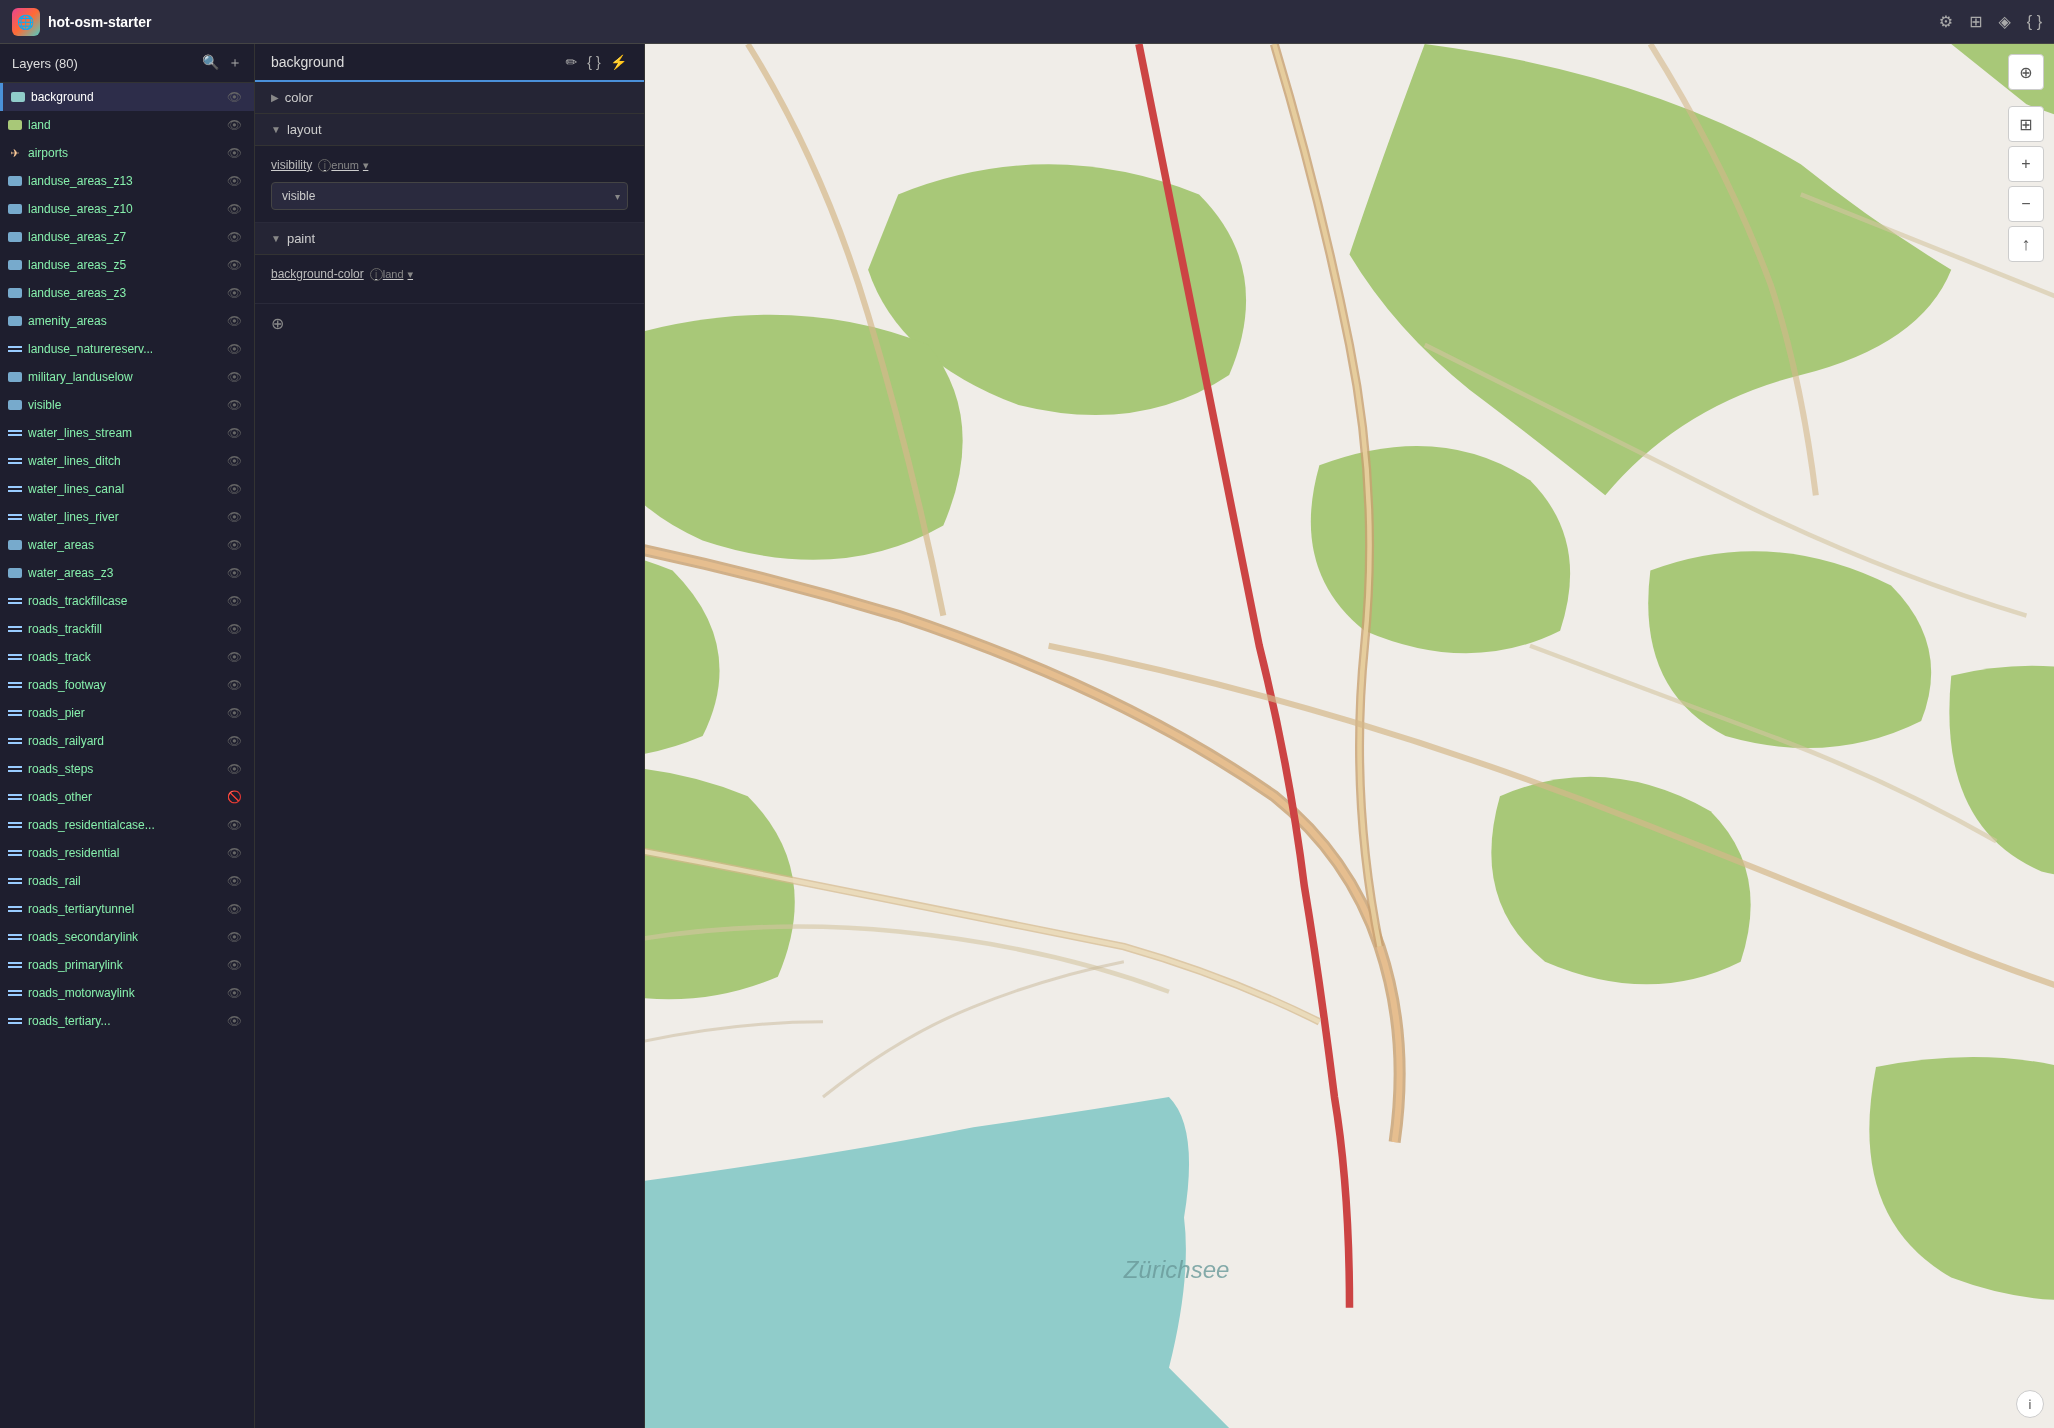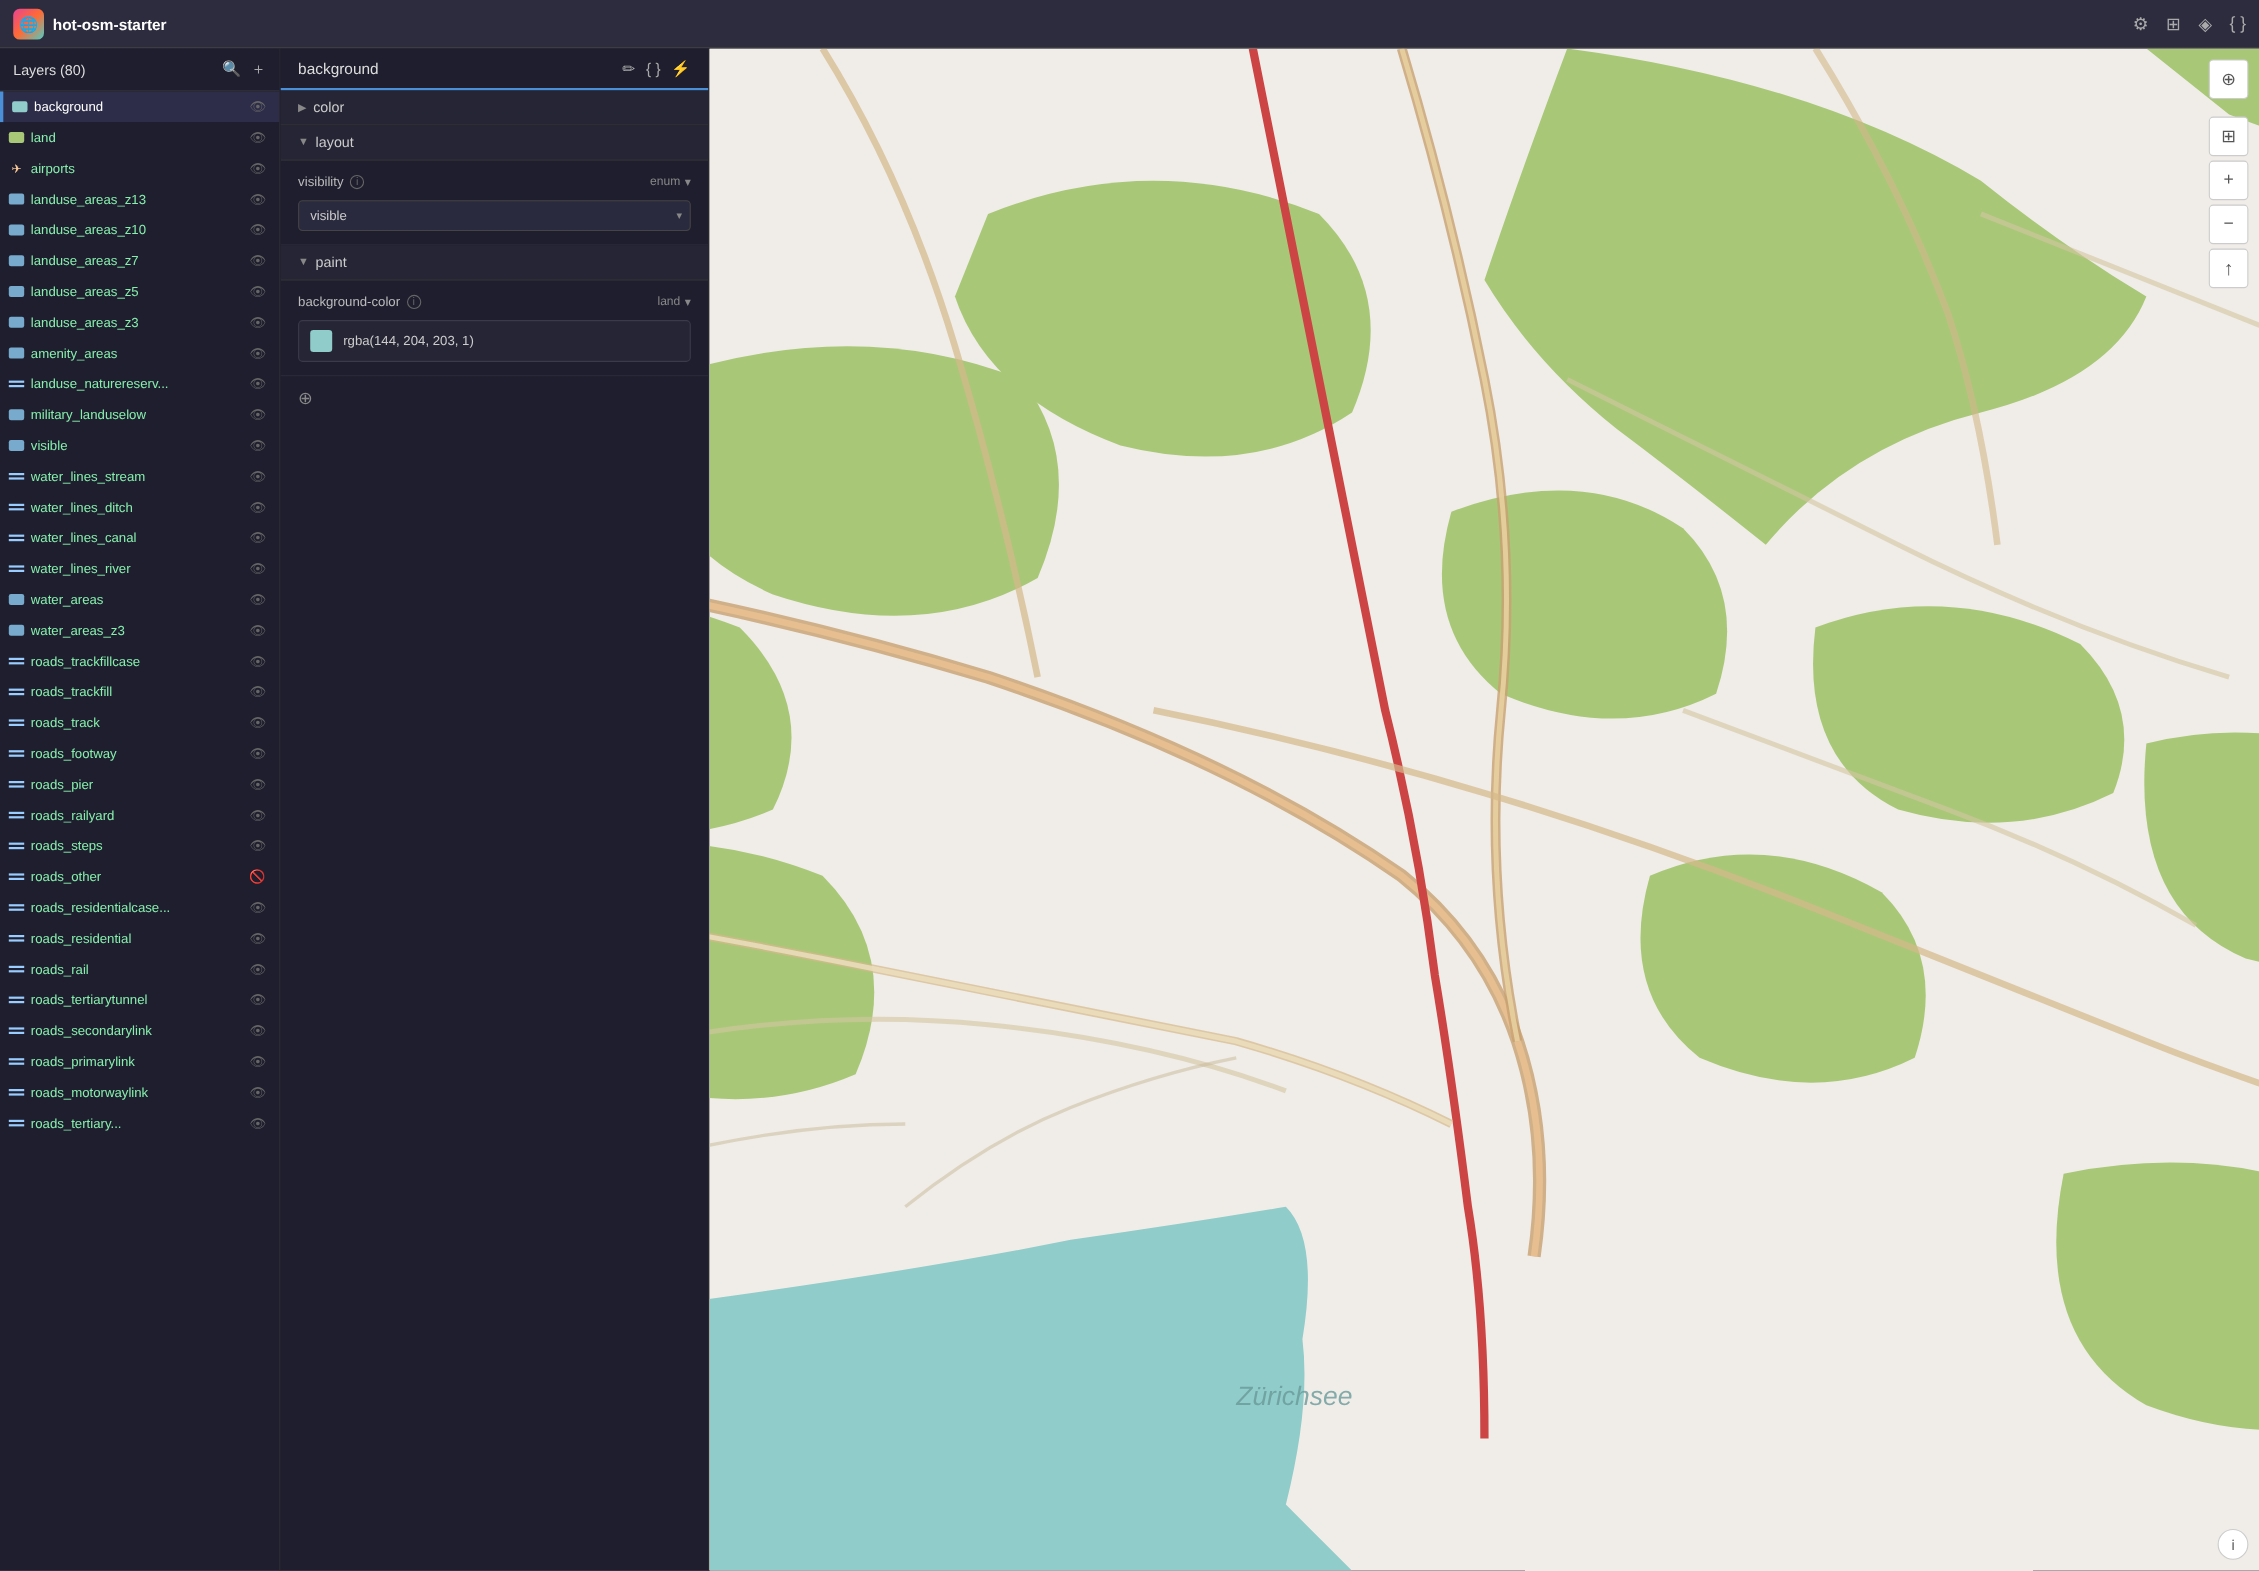--- a/index.html
+++ b/index.html
@@ -60,21 +60,21 @@
     .props-header-icon { color: #aaa; cursor: pointer; font-size: 14px; }
 
     .section-header {
       display: flex; align-items: center; padding: 8px 16px; background: #252535; cursor: pointer; border-bottom: 1px solid #333; gap: 6px;
     }
     .section-title { color: #ccc; font-size: 13px; font-weight: 500; }
     .chevron { font-size: 10px; color: #888; }
 
     .section-content { padding: 12px 16px; border-bottom: 1px solid #2a2a3a; }
 
-    .prop-row { display: flex; align-items: center; justify-content: space-between; margin-bottom: 10px; }
+    .prop-row { display: flex; align-items: center; margin-bottom: 10px; text-decoration: underline; }
     .prop-label { display: flex; align-items: center; gap: 6px; color: #bbb; font-size: 12px; }
     .info-icon { color: #666; font-size: 10px; border: 1px solid #666; border-radius: 50%; width: 13px; height: 13px; display: inline-flex; align-items: center; justify-content: center; cursor: pointer; }
     .prop-type { display: flex; align-items: center; gap: 4px; color: #888; font-size: 11px; cursor: pointer; }
 
     .select-wrapper { position: relative; }
     .prop-select {
       appearance: none; background: #2a2a3e; border: 1px solid #444; border-radius: 4px; color: #ccc; padding: 6px 28px 6px 10px; font-size: 12px; width: 100%; cursor: pointer;
     }
     .select-arrow { position: absolute; right: 8px; top: 50%; transform: translateY(-50%); color: #888; pointer-events: none; font-size: 10px; }
 
@@ -482,24 +482,20 @@
       <div class="prop-row">
         <div class="prop-label">
           <span>background-color</span>
           <span class="info-icon">i</span>
         </div>
         <div class="prop-type">
           <span>land</span>
           <span>▾</span>
         </div>
       </div>
-      <div class="color-value-row">
-        <div class="color-swatch" style="background: #90CCCA;"></div>
-        <span class="color-value-text">rgba(144, 204, 203, 1)</span>
-      </div>
     </div>
 
     <div class="add-property">
       <span class="add-icon">⊕</span>
     </div>
   </div>
 
   <div class="map-area">
     <svg class="map-svg" viewBox="0 0 1400 920" preserveAspectRatio="xMidYMid slice">
 

